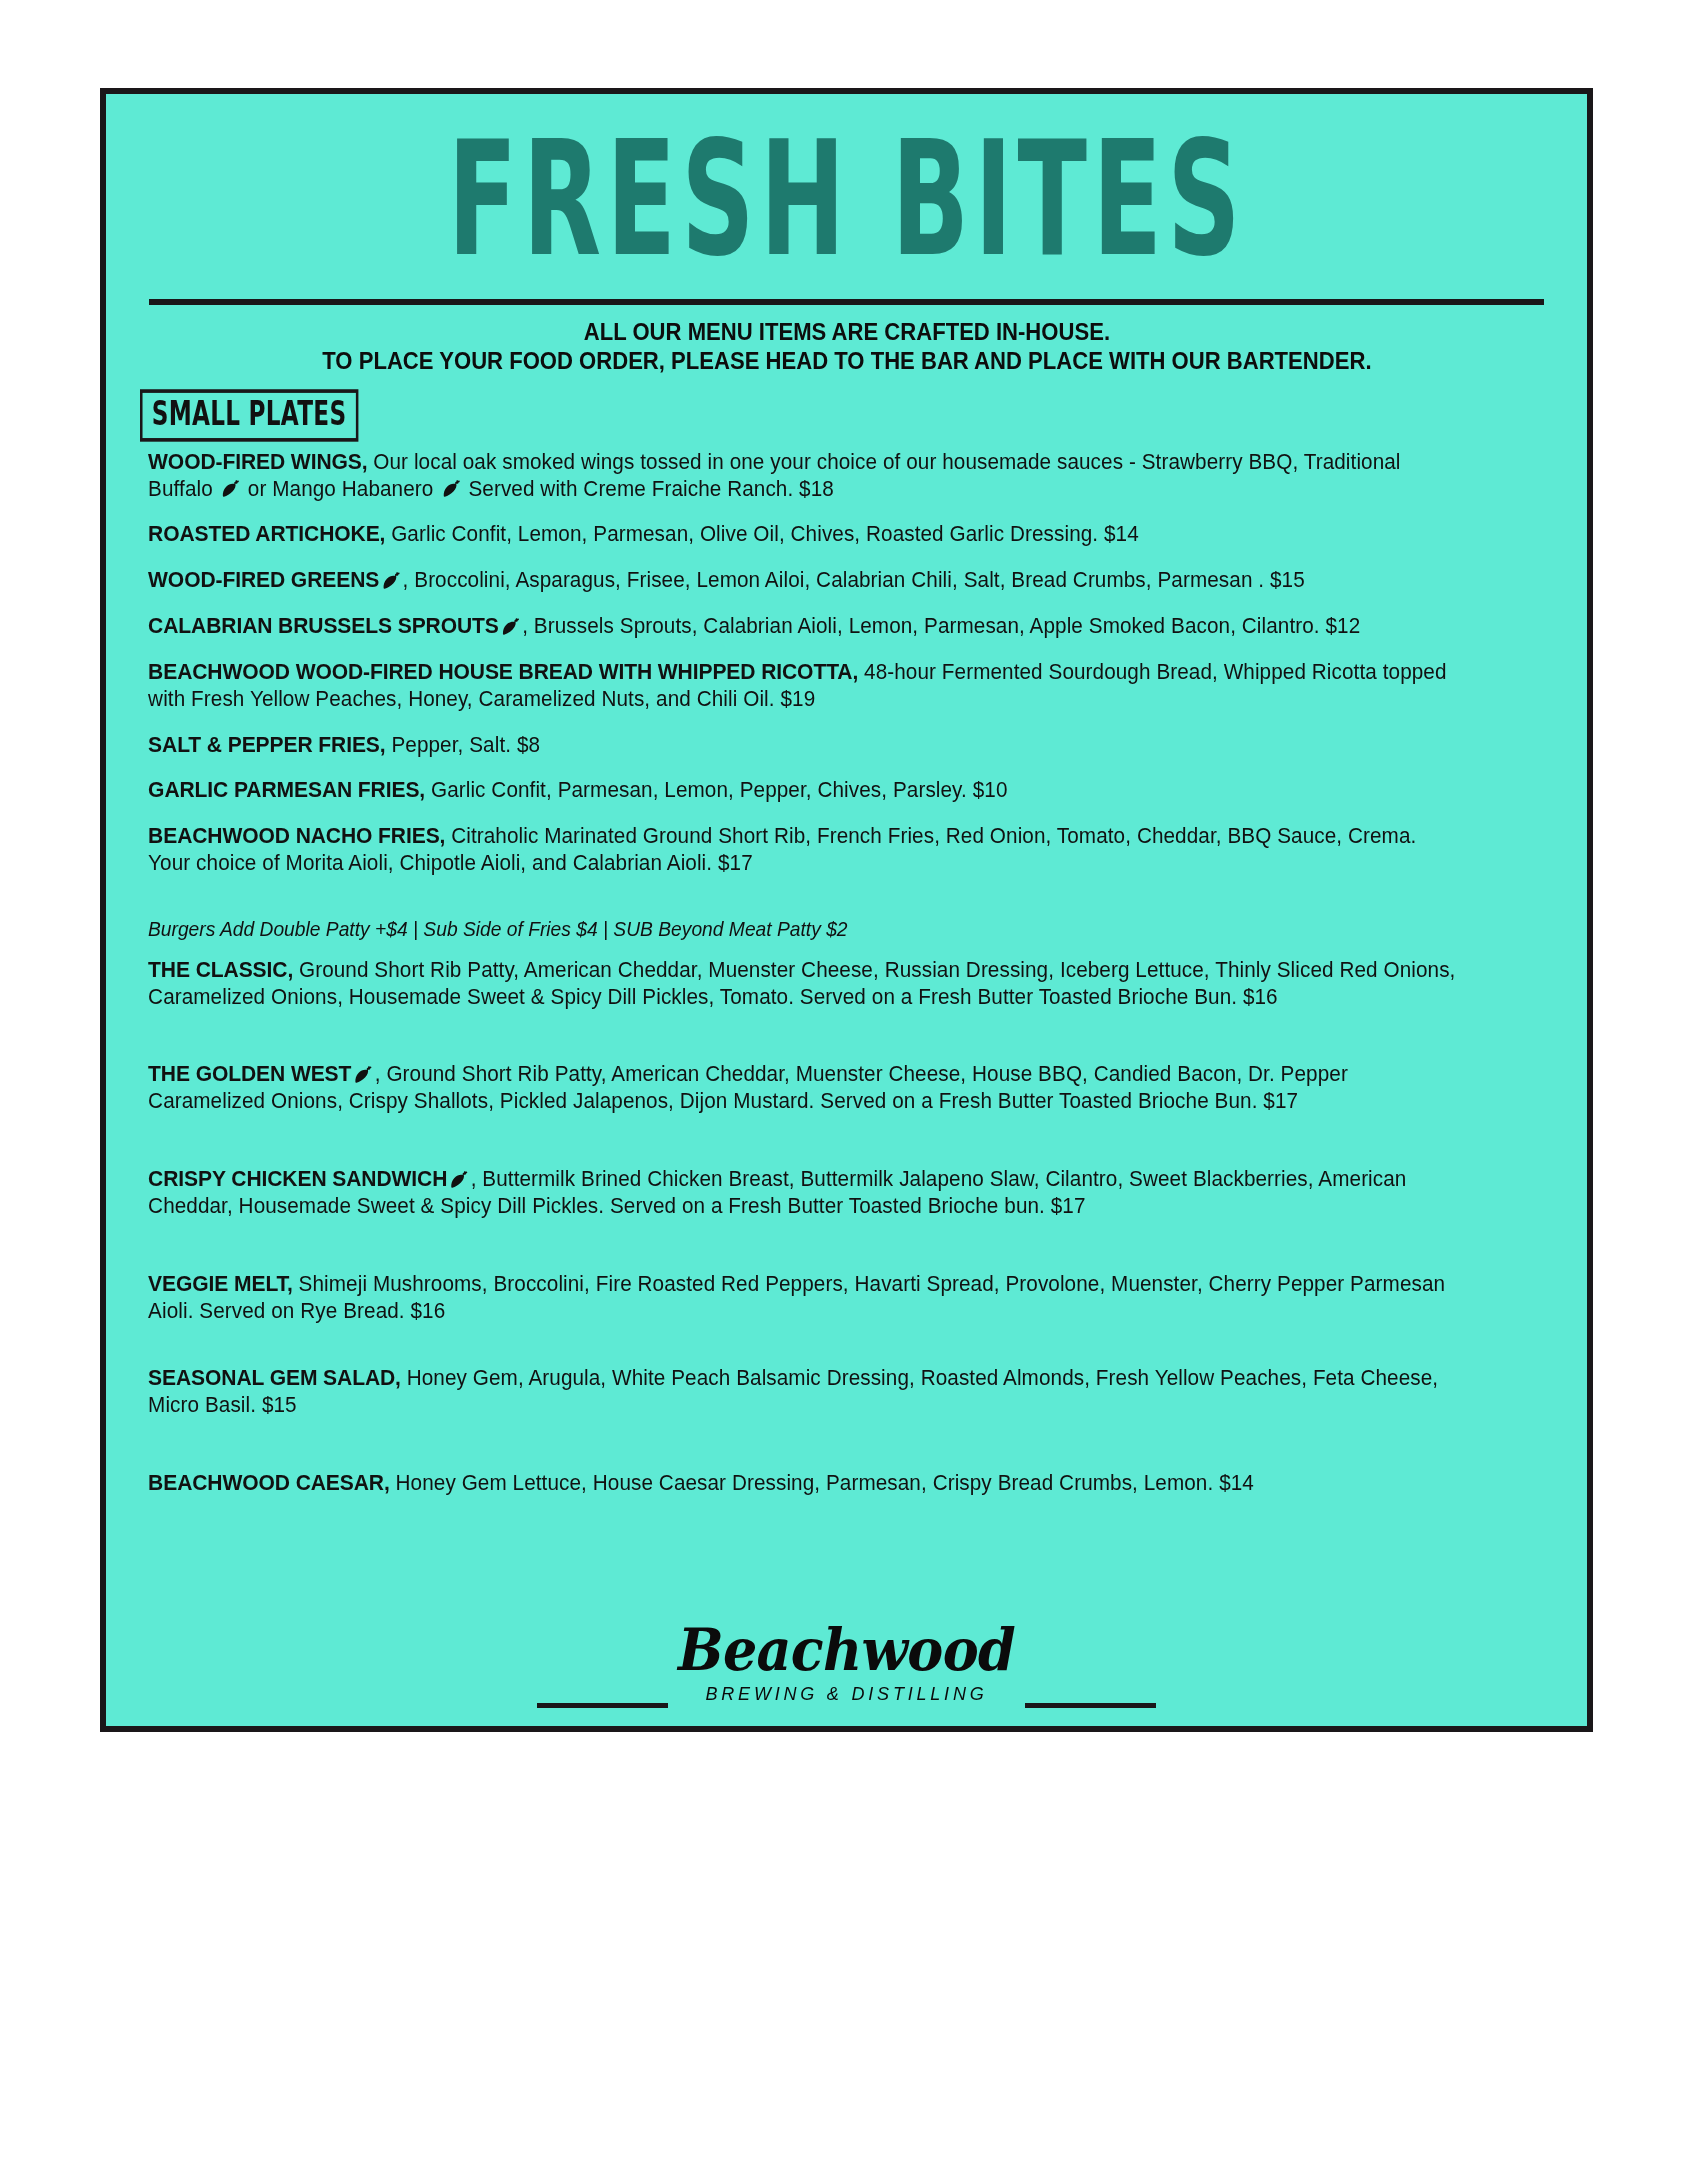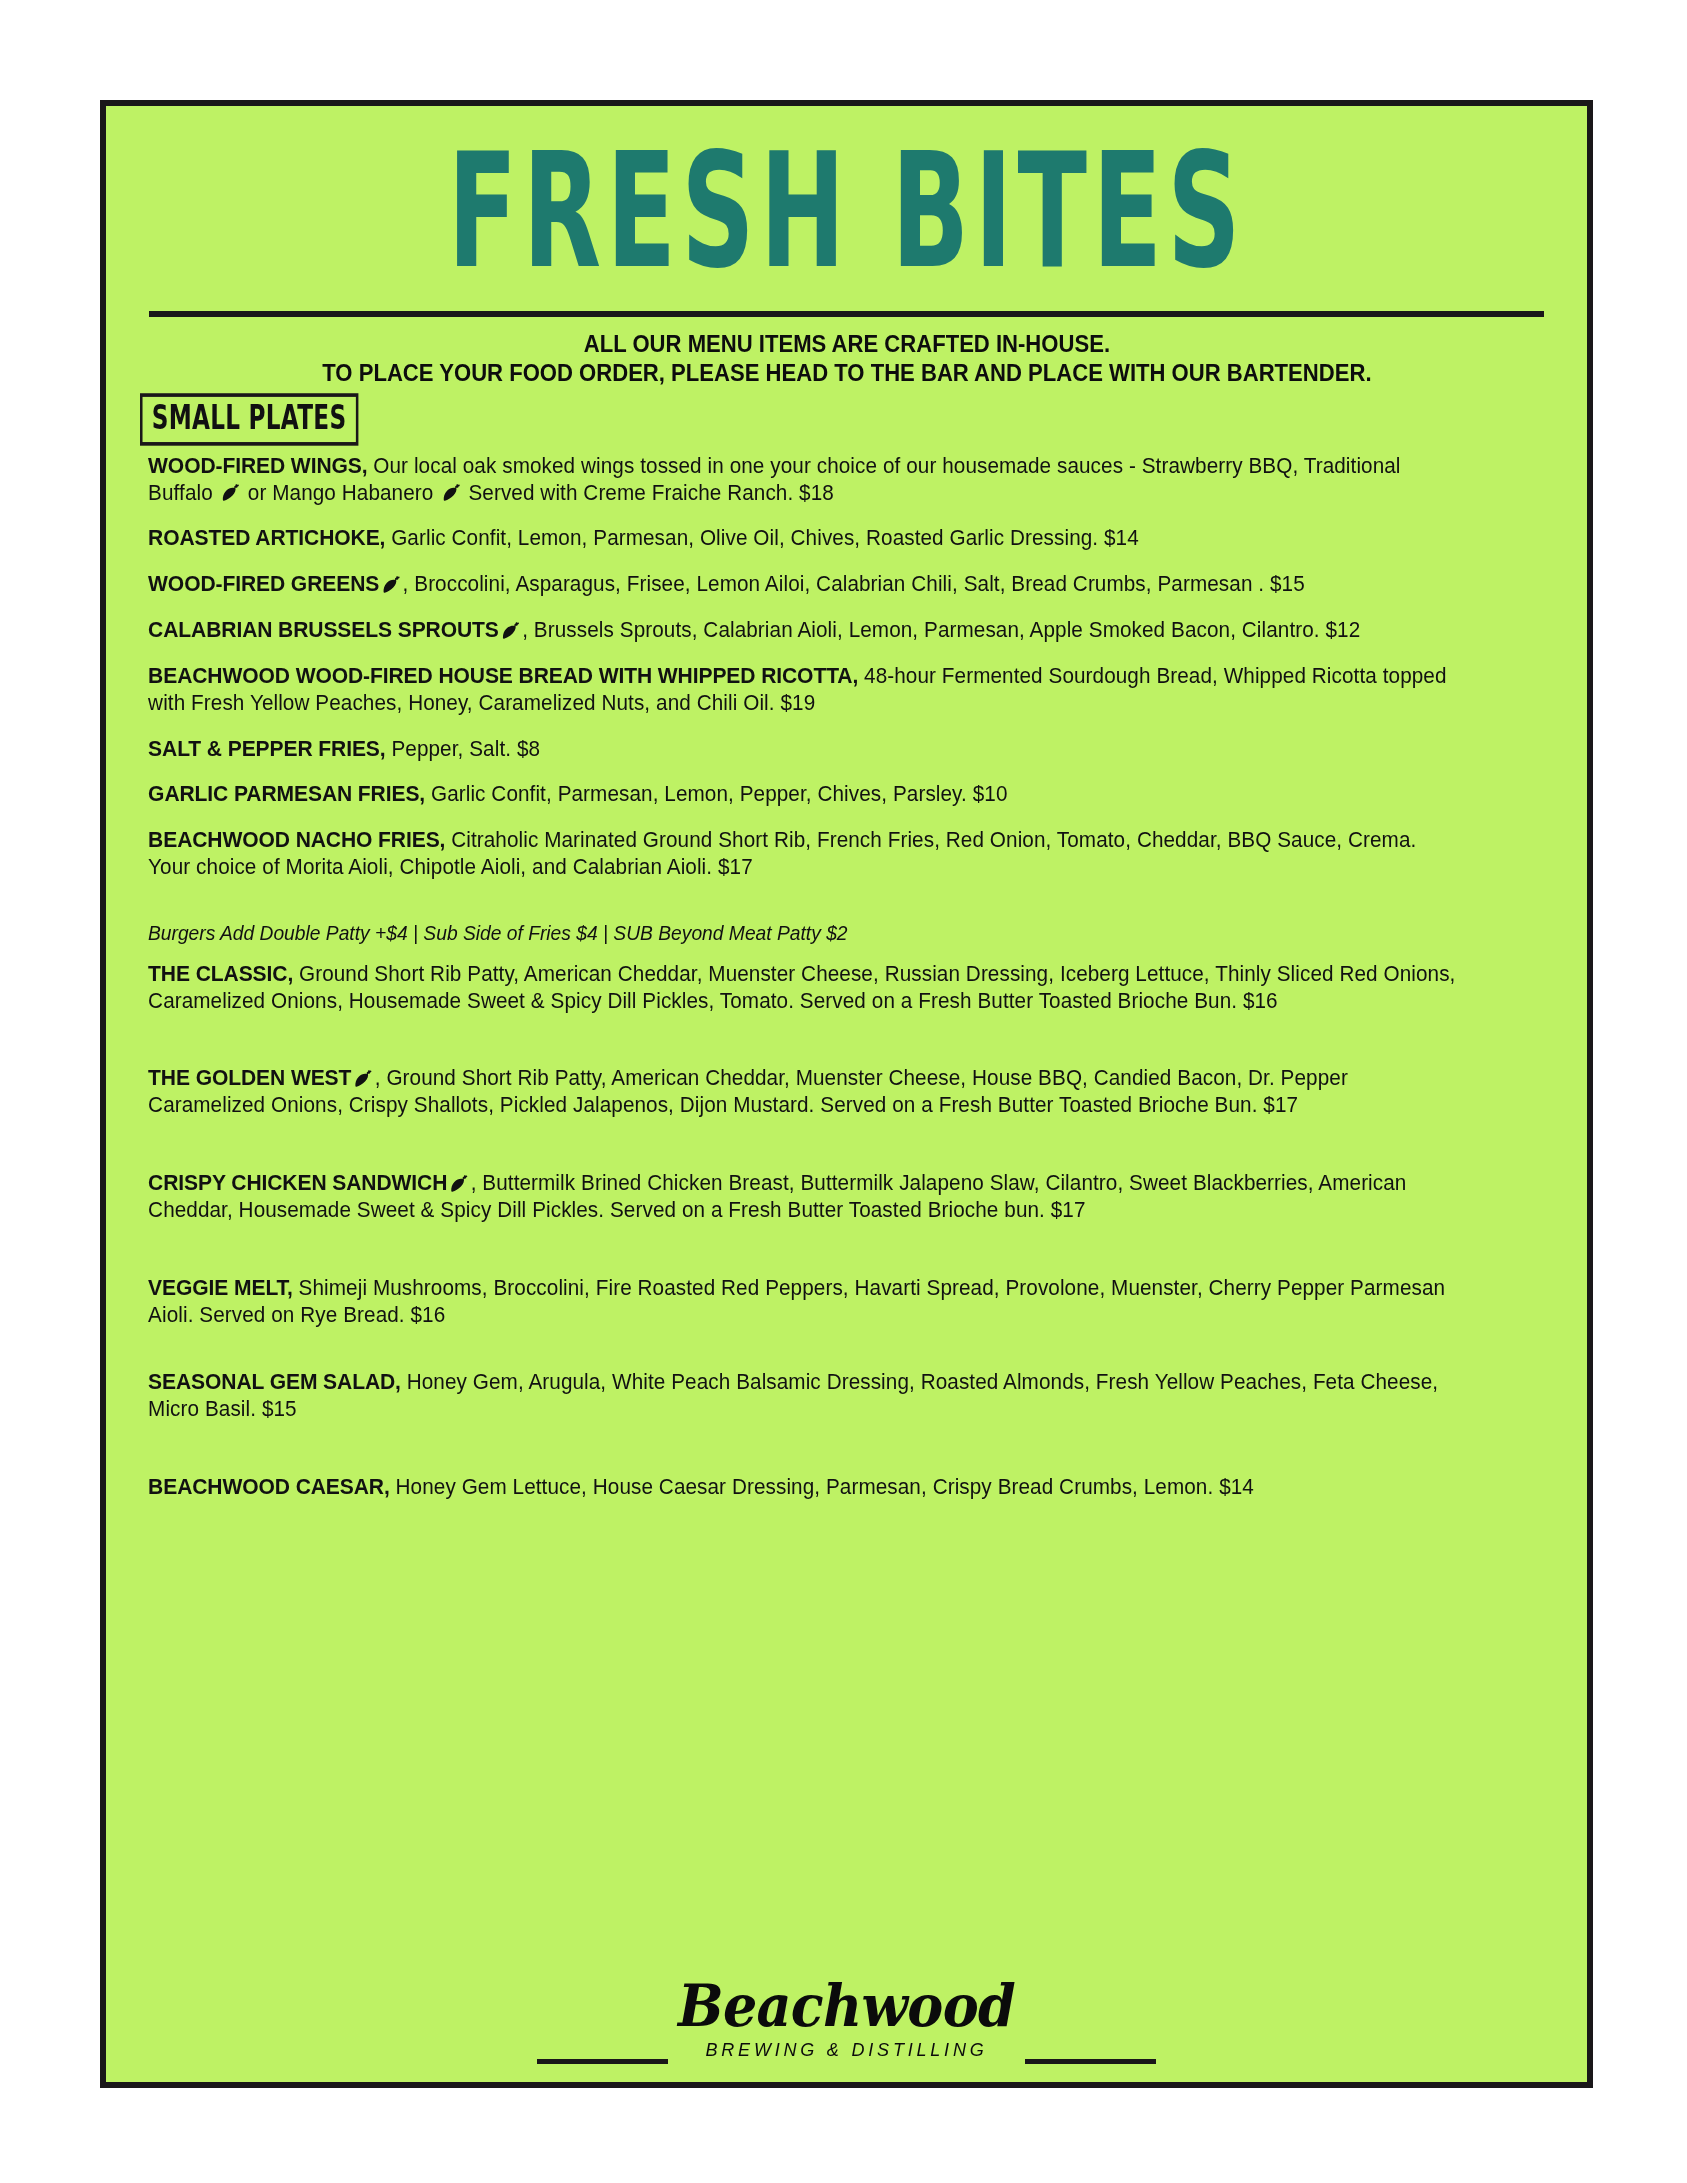--- a/index.html
+++ b/index.html
@@ -10,26 +10,26 @@
   body {
     width: 1687px;
     height: 2183px;
     font-family: "Liberation Sans", sans-serif;
     -webkit-font-smoothing: antialiased;
   }
 
   .page {
     position: absolute;
     left: 100px;
-    top: 100px;
+    top: 88px;
     width: 1493px;
-    height: 1988px;
+    height: 1644px;
     border: 6.2px solid #1a1719;
     box-sizing: border-box;
-    background: #bef264;
+    background: #5eead4;
   }
 
   .inner {
     position: absolute;
     left: 0; top: 0; right: 0; bottom: 0;
     padding: 0 27.6px;
     box-sizing: border-box;
   }
 
   
@@ -63,21 +63,21 @@
     color: #0d0d0d;
     margin: 12.4px 0 0 0;
     transform: scaleX(0.96);
   }
   .intro div { white-space: nowrap; }
 
   
   .section-head {
     display: flex;
     align-items: center;
-    margin-top: 10px;
+    margin-top: 18px;
   }
   .section-box {
     display: inline-block;
     border: 3.4px solid #1a1719;
     padding: 2.8px 11px 5.5px 11px;
     font-family: "DejaVu Sans", sans-serif;
     font-weight: bold;
     font-size: 27.6px;
     line-height: 1.05;
     letter-spacing: 0.3px;

